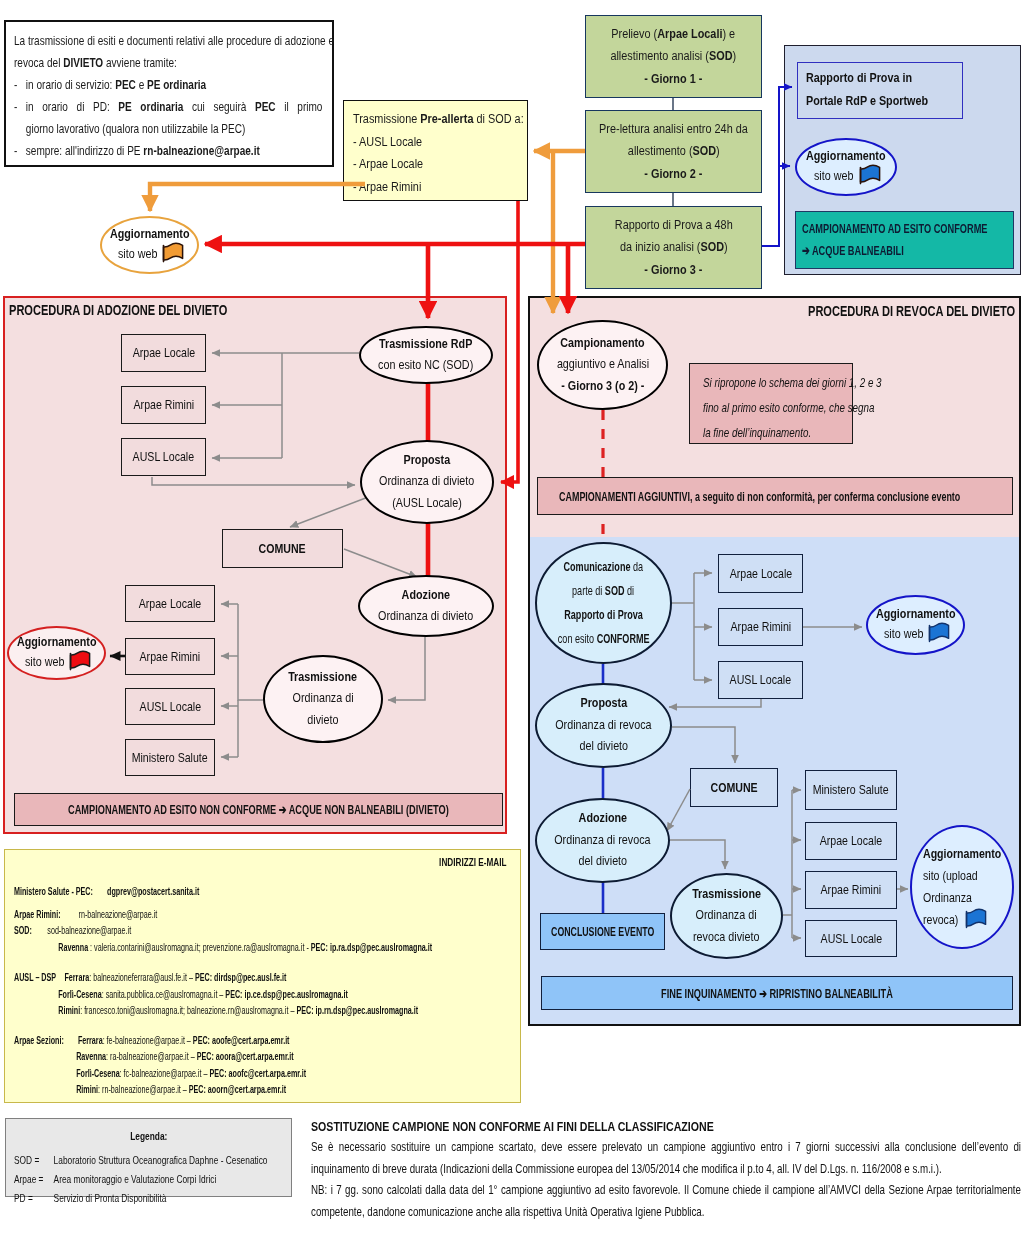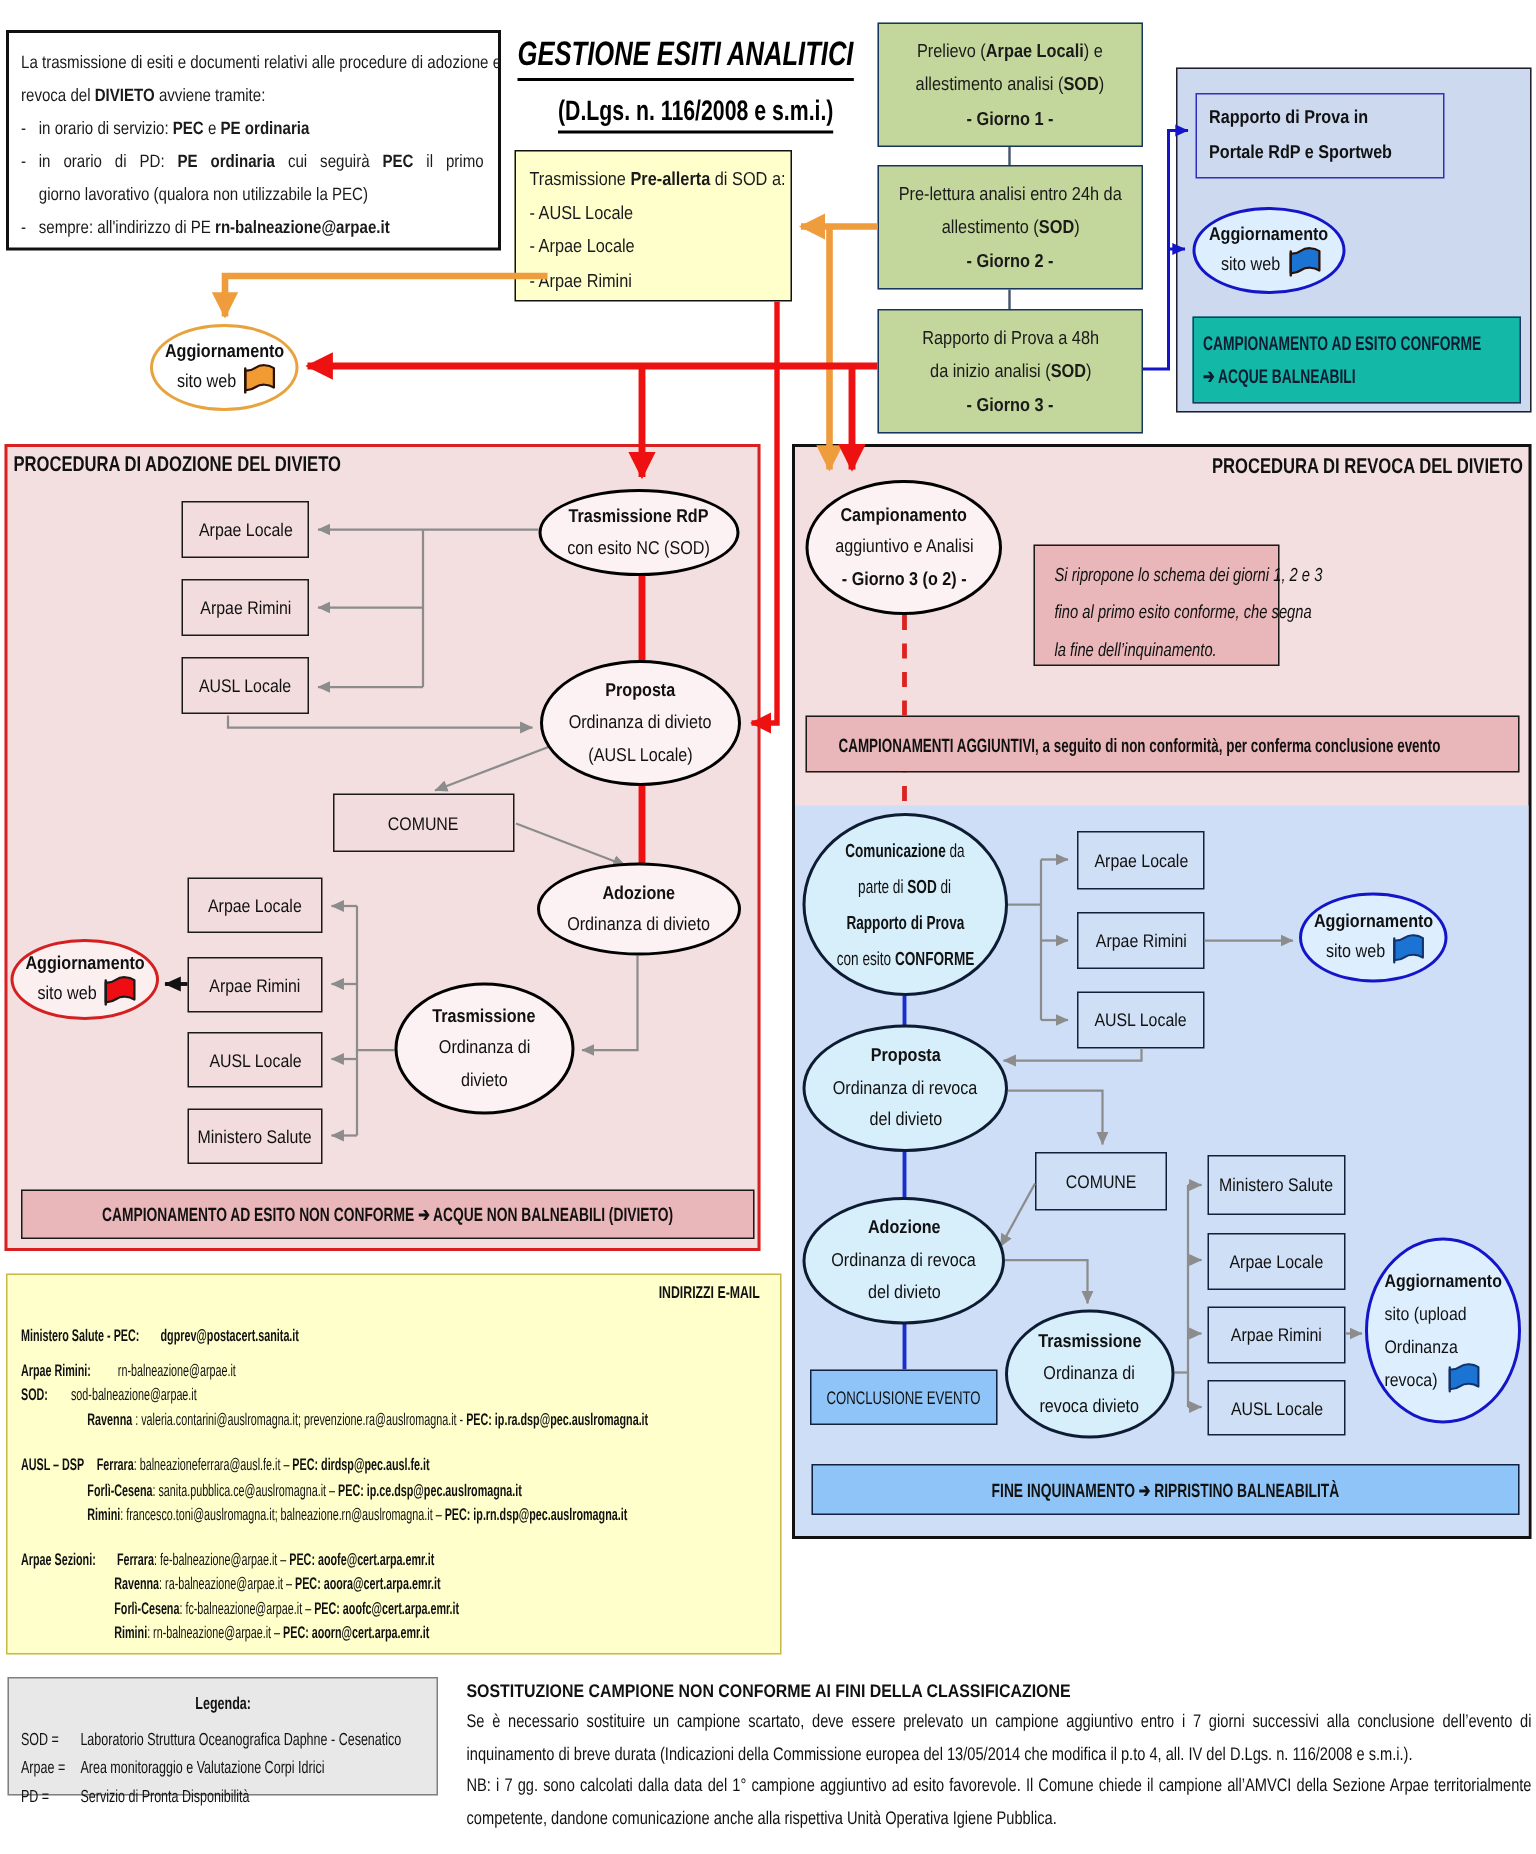--- a/index.html
+++ b/index.html
@@ -35,21 +35,21 @@
   .ellorange{border:2.6px solid #e8a33d;background:#fff;}
   .ellred{border:2.6px solid #d42020;background:#fbeff0;}
   .ellblack{border:2.1px solid #000;background:#fdf2f3;}
   .el1{font-size:1.05em;line-height:21.5px;font-weight:bold;color:#111;white-space:nowrap;}
   .el2{font-size:1.05em;line-height:21.5px;color:#111;white-space:nowrap;}
   .flagwrap{display:inline-block;width:22px;height:22px;vertical-align:-7px;margin-left:2px;}
   .flagwrap svg{position:static;}
   .ptit{font-size:14.2px;font-weight:bold;color:#111;white-space:nowrap;}
   .rbox{border:1.6px solid #1a1a1a;background:#f2dcdd;}
   .rl{font-size:12.2px;color:#111;white-space:nowrap;}
-  .rlb{font-size:12.2px;font-weight:normal;color:#111;white-space:nowrap;}
+  .rlb{font-size:12.2px;font-weight:bold;color:#111;white-space:nowrap;}
   .bnr{font-size:12.8px;font-weight:bold;color:#111;white-space:nowrap;}
   .bbox{border:1.6px solid #11203d;background:#cfdff5;}
   .noti{font-size:12.6px;line-height:25px;font-style:italic;color:#111;white-space:nowrap;}
   .ellblue2{border:2.0px solid #0d1b33;background:#d7eefb;}
   .el1b{font-size:12.6px;line-height:24px;color:#111;white-space:nowrap;}
   .emt{font-size:11.4px;font-weight:bold;color:#111;}
   .eml{font-size:11.2px;line-height:16.5px;color:#111;white-space:nowrap;}
   .emi .cxe{padding-left:69px;}
   .emi2 .cxe{padding-left:97px;}
   .tab1{display:inline-block;width:22px;}
@@ -81,24 +81,20 @@
   <div style="position:absolute;left:8px;top:8px;width:320px;">
     <div class="tnl" data-name="note-line-1"><span class="cx"><span>La trasmissione di esiti e documenti relativi alle procedure di adozione e</span></span></div>
     <div class="tnl" data-name="note-line-2"><span class="cx"><span>revoca del </span><b>DIVIETO</b><span> avviene tramite:</span></span></div>
     <div class="tnb" data-name="note-bullet-1"><span class="cx"><span class="dash">-</span><span class="btxt"><span>in orario di servizio: </span><b>PEC</b><span> e </span><b>PE ordinaria</b></span></span></div>
     <div class="tnb" data-name="note-bullet-2"><span class="cx"><span class="dash">-</span><span class="btxt jline"><span>in orario di PD: </span><b>PE ordinaria</b><span> cui seguirà </span><b>PEC</b><span> il primo</span></span></span></div>
     <div class="tnb" data-name="note-bullet-2-cont"><span class="cx"><span class="btxt">giorno lavorativo (qualora non utilizzabile la PEC)</span></span></div>
     <div class="tnb" data-name="note-bullet-3"><span class="cx"><span class="dash">-</span><span class="btxt"><span>sempre: all'indirizzo di PE </span><b>rn-balneazione@arpae.it</b></span></span></div>
   </div>
 </div>
 
-<div class="abs" data-name="page-title" style="left:345px;top:22px;width:300px;">
-  <div class="ttl1 u cxt" data-name="title-main">GESTIONE ESITI ANALITICI</div>
-  <div class="ttl2 u cxt" data-name="title-sub" style="margin-top:8px;margin-left:27px;">(D.Lgs. n. 116/2008 e s.m.i.)</div>
-</div>
 
 <div class="abs" data-name="prealerta-box" style="left:343px;top:100px;width:185px;height:101px;border:1.6px solid #111;background:#ffffcc;">
   <div style="position:absolute;left:9px;top:7px;width:175px;">
     <div class="pal" data-name="prealerta-title"><span class="cx"><span>Trasmissione </span><b>Pre-allerta</b><span> di SOD a:</span></span></div>
     <div class="pal" data-name="prealerta-item-0"><span class="cx">- AUSL Locale</span></div>
     <div class="pal" data-name="prealerta-item-1"><span class="cx">- Arpae Locale</span></div>
     <div class="pal" data-name="prealerta-item-2"><span class="cx">- Arpae Rimini</span></div>
   </div>
 </div>
 

